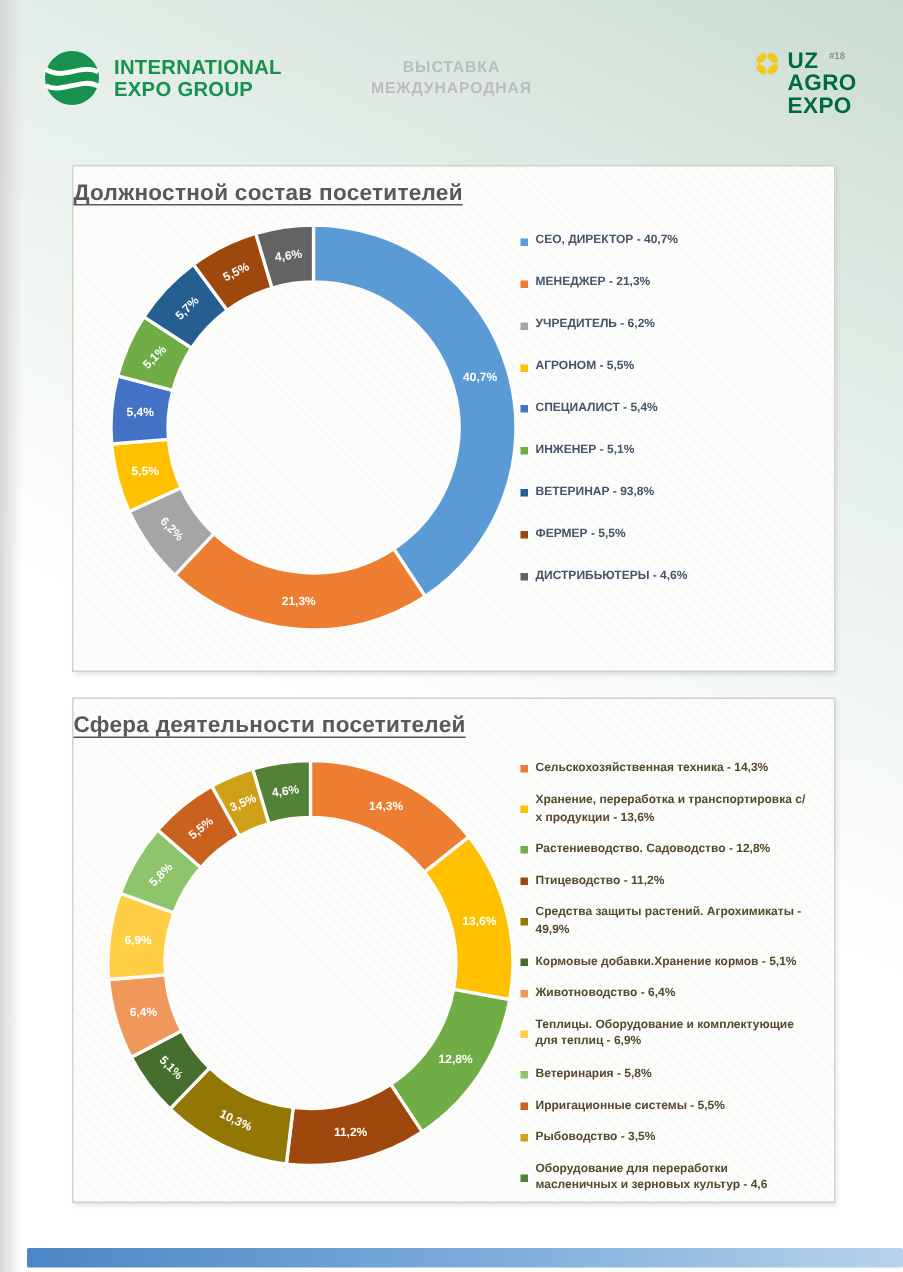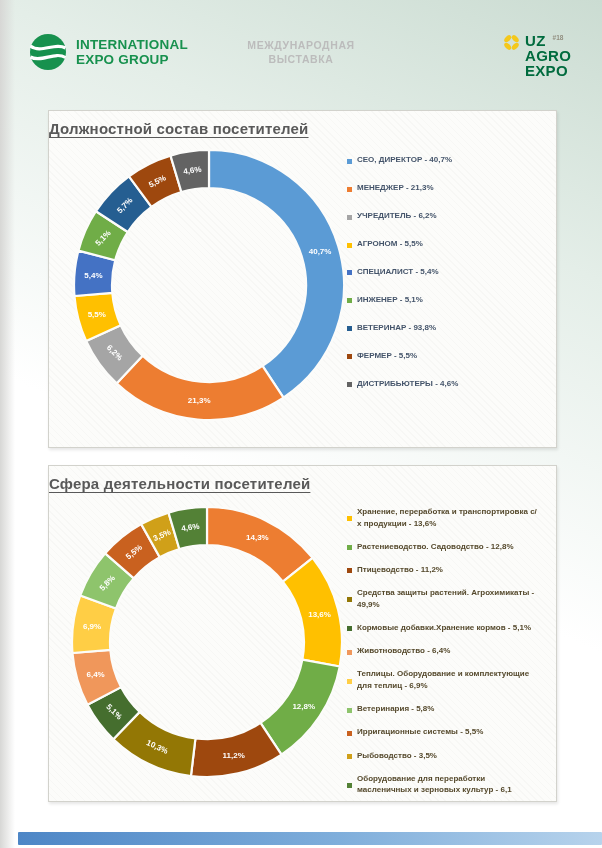--- a/index.html
+++ b/index.html
@@ -53,22 +53,22 @@
       <path d="M2.5 14 C13 22, 27 10, 37.5 16" stroke="#FFFFFF" stroke-width="3.2" fill="none"></path>
       <path d="M2.5 25 C13 31, 27 19, 37.5 25.5" stroke="#FFFFFF" stroke-width="3.2" fill="none"></path>
     </svg>
     <div class="brand-text">
       <div>INTERNATIONAL</div>
       <div>EXPO GROUP</div>
     </div>
   </div>
 
   <div class="subtitle">
+    <div>ВЫСТАВКА</div>
     <div>МЕЖДУНАРОДНАЯ</div>
-    <div>ВЫСТАВКА</div>
   </div>
 
   <div class="event">
     <svg viewBox="0 0 18 18" aria-hidden="true">
       <g fill="#F4C81C">
         <ellipse cx="5" cy="5" rx="4.4" ry="2.7" transform="rotate(-45 5 5)"></ellipse>
         <ellipse cx="13" cy="5" rx="4.4" ry="2.7" transform="rotate(45 13 5)"></ellipse>
         <ellipse cx="5" cy="13" rx="4.4" ry="2.7" transform="rotate(45 5 13)"></ellipse>
         <ellipse cx="13" cy="13" rx="4.4" ry="2.7" transform="rotate(-45 13 13)"></ellipse>
       </g>
@@ -165,20 +165,24 @@
         <text transform="translate(38.15 78.95) rotate(-45.0)" text-anchor="middle" dy="0.34em">5,8%</text>
         <path d="M36.18 49.36 A135 135 0 0 1 72.22 20.11 L90.74 53.29 A97 97 0 0 0 64.84 74.31 Z" fill="#C9611F" stroke="#FCFCFA" stroke-width="2.2" stroke-linejoin="round"></path>
         <text transform="translate(64.90 47.93) rotate(-39.1)" text-anchor="middle" dy="0.34em">5,5%</text>
         <path d="M72.22 20.11 A135 135 0 0 1 99.52 8.60 L110.35 45.02 A97 97 0 0 0 90.74 53.29 Z" fill="#D0A019" stroke="#FCFCFA" stroke-width="2.2" stroke-linejoin="round"></path>
         <text transform="translate(92.94 31.11) rotate(-22.9)" text-anchor="middle" dy="0.34em">3,5%</text>
         <path d="M99.52 8.60 A135 135 0 0 1 138.00 3.00 L138.00 41.00 A97 97 0 0 0 110.35 45.02 Z" fill="#538136" stroke="#FCFCFA" stroke-width="2.2" stroke-linejoin="round"></path>
         <text transform="translate(121.29 23.21) rotate(-8.3)" text-anchor="middle" dy="0.34em">4,6%</text>
       </svg>
     <ul class="legend legend2">
         <li>
+          <span class="marker" style="background: rgb(237, 125, 49);"></span>
+          <span>Сельскохозяйственная техника - 14,3%</span>
+        </li>
+        <li>
           <span class="marker" style="background: rgb(255, 192, 0);"></span>
           <span>Хранение, переработка и транспортировка с/х продукции - 13,6%</span>
         </li>
         <li>
           <span class="marker" style="background: rgb(112, 173, 71);"></span>
           <span>Растениеводство. Садоводство - 12,8%</span>
         </li>
         <li>
           <span class="marker" style="background: rgb(158, 72, 14);"></span>
           <span>Птицеводство - 11,2%</span>
@@ -206,19 +210,19 @@
         <li>
           <span class="marker" style="background: rgb(201, 97, 31);"></span>
           <span>Ирригационные системы - 5,5%</span>
         </li>
         <li>
           <span class="marker" style="background: rgb(208, 160, 25);"></span>
           <span>Рыбоводство - 3,5%</span>
         </li>
         <li>
           <span class="marker" style="background: rgb(83, 129, 54);"></span>
-          <span>Оборудование для переработки масленичных и зерновых культур - 6,1</span>
+          <span>Оборудование для переработки масленичных и зерновых культур - 4,6</span>
         </li>
       </ul>
   </section>
 
   <div class="footer-bar"></div>
 </div>
 
 </body></html>

